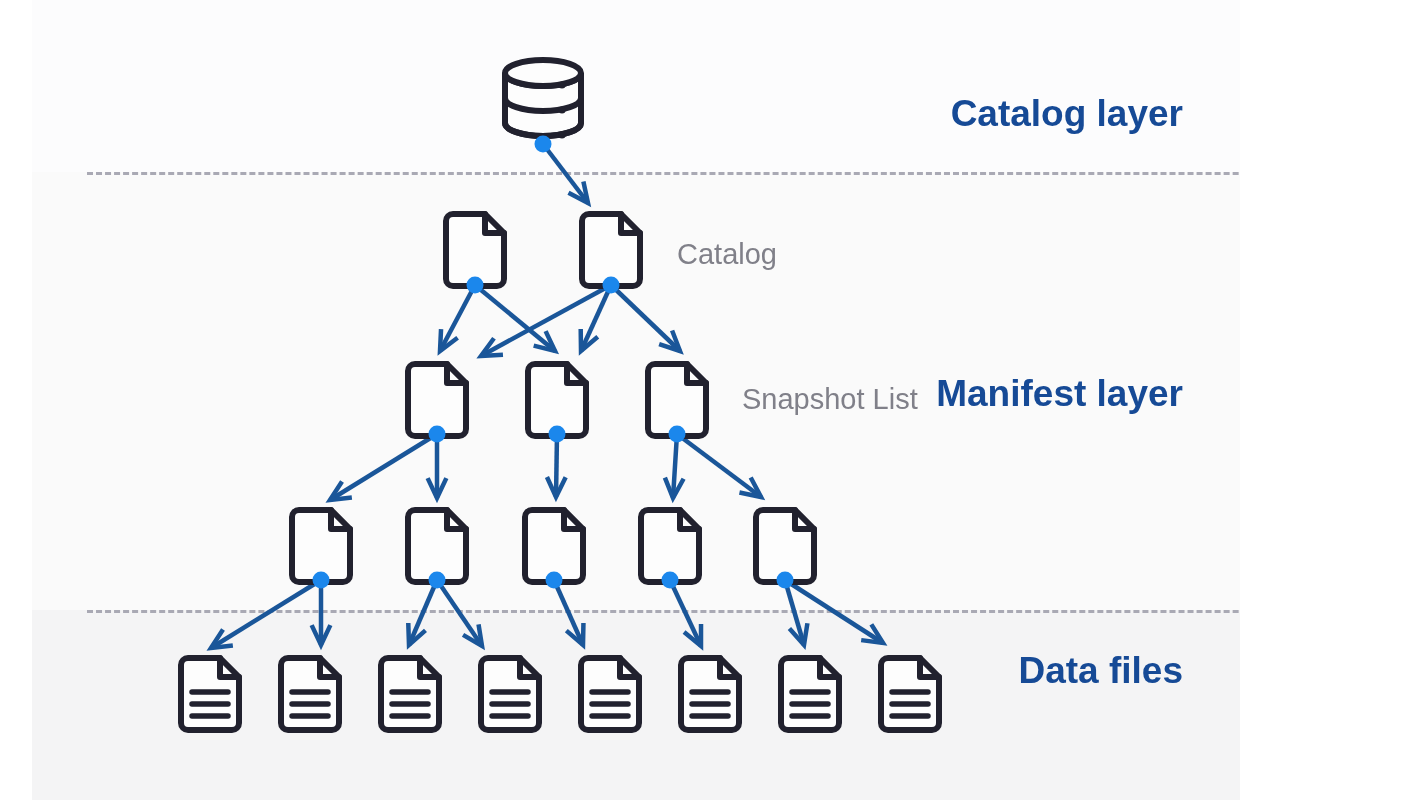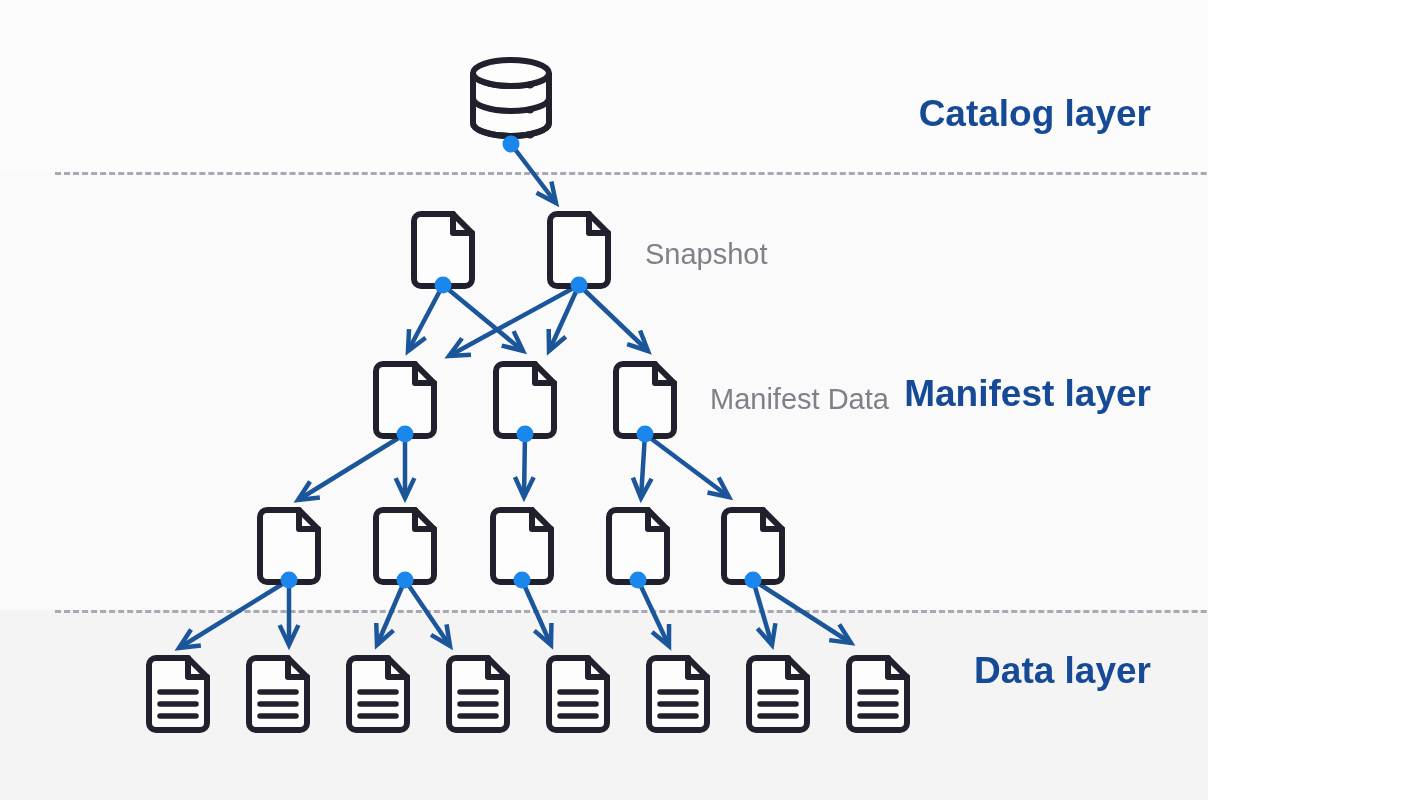--- a/index.html
+++ b/index.html
@@ -7,20 +7,21 @@
     padding: 0;
     background: #ffffff;
   }
   #canvas {
     position: relative;
     width: 1208px;
     height: 800px;
     background: #fbfbfc;
     font-family: "Liberation Sans", sans-serif;
     overflow: hidden;
+    margin-left: 32px;
   }
   .band {
     position: absolute;
     left: 0;
     width: 1416px;
   }
   #band-catalog  { top: 0px;   height: 172px; background: #fcfcfd; }
   #band-metadata { top: 172px; height: 438px; background: #fafafa; }
   #band-data     { top: 610px; height: 190px; background: #f4f4f5; }
 
@@ -271,18 +272,18 @@
       <circle cx="645" cy="434" r="8.5" fill="#1b87ec"></circle>
       <circle cx="289" cy="580" r="8.5" fill="#1b87ec"></circle>
       <circle cx="405" cy="580" r="8.5" fill="#1b87ec"></circle>
       <circle cx="522" cy="580" r="8.5" fill="#1b87ec"></circle>
       <circle cx="638" cy="580" r="8.5" fill="#1b87ec"></circle>
       <circle cx="753" cy="580" r="8.5" fill="#1b87ec"></circle>
     </svg>
 
   <div class="layer-label" id="label-catalog">Catalog layer</div>
   <div class="layer-label" id="label-metadata">Manifest layer</div>
-  <div class="layer-label" id="label-data">Data layer</div>
-
-  <div class="row-label" id="rowlabel-snapshot">Snapshot</div>
-  <div class="row-label" id="rowlabel-manifest-list">Manifest Data</div>
+  <div class="layer-label" id="label-data">Data files</div>
+
+  <div class="row-label" id="rowlabel-snapshot">Catalog</div>
+  <div class="row-label" id="rowlabel-manifest-list">Snapshot List</div>
 
 </div>
 
 </body></html>

